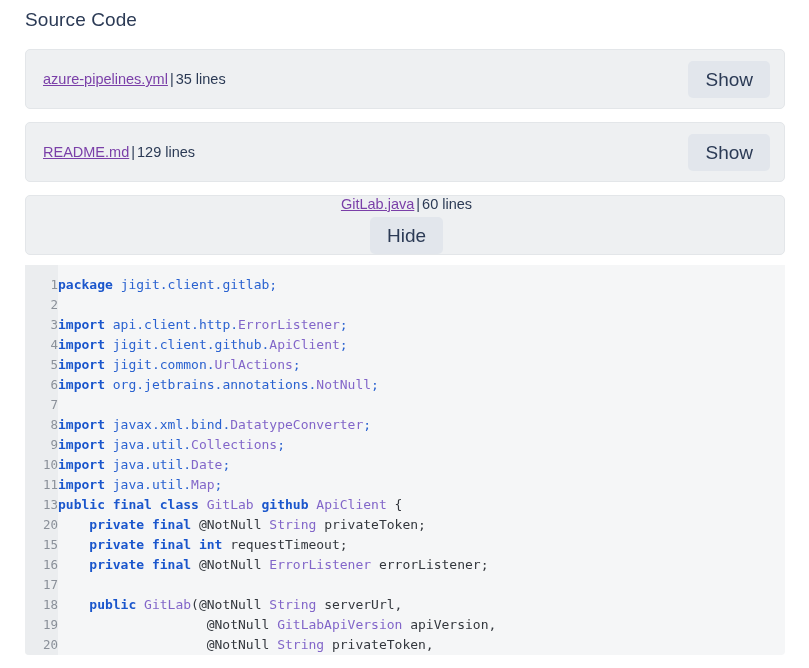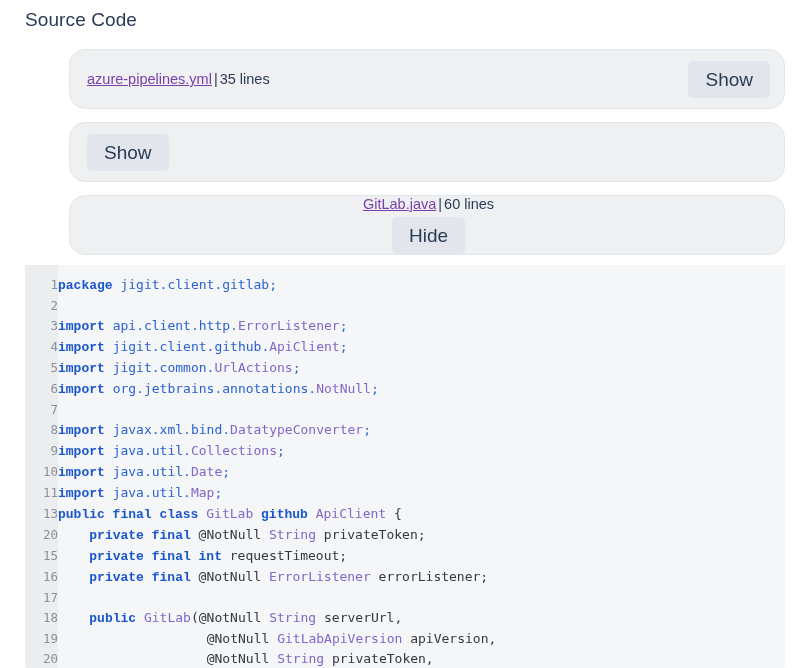--- a/index.html
+++ b/index.html
@@ -26,27 +26,26 @@
   }
   .file-list {
     position: absolute;
     left: 25px; top: 49px;
     width: 760px;
   }
   .file-card {
     position: relative;
     background: #eef0f2;
     border: 1px solid #e3e6e9;
-    border-radius: 16px;
+    border-radius: 5px;
     height: 60px;
     margin-bottom: 13px;
     display: flex;
     align-items: center;
     padding: 0 14px 0 17px;
-    margin-left: 44px;
   }
   .file-card.expanded { margin-bottom: 0; flex-direction: column; }
   .file-meta {
     font-size: 14.5px;
     color: #2b3a55;
     white-space: nowrap;
     flex: 1 1 auto;
   }
   .file-link {
     color: #7a3fa8;
@@ -96,21 +95,21 @@
     padding-right: 9px;
     color: #8a9099;
     user-select: none;
     font-size: 12.5px;
   }
   td.code {
     padding-left: 17px;
     white-space: pre;
     color: #33373d;
   }
-  .kw  { color: #1a56cc; font-weight: bold; font-family: Liberation Mono, monospace; }
+  .kw  { color: #1a56cc; font-weight: bold; }
   .id  { color: #2a62d0; }
   .typ { color: #8266c9; }
   .pln { color: #33373d; }
   .pun { color: #2a62d0; }
 </style>
 </head>
 <body>
 
 <div class="page">
 
@@ -119,20 +118,23 @@
   <div class="file-list">
 
     <div class="file-card">
       <div class="file-meta">
         <span class="file-link">azure-pipelines.yml</span><span class="file-sep">|</span><span class="file-lines">35 lines</span>
       </div>
       <button class="toggle-btn">Show</button>
     </div>
 
     <div class="file-card">
+      <div class="file-meta">
+        <span class="file-link">README.md</span><span class="file-sep">|</span><span class="file-lines">129 lines</span>
+      </div>
       <button class="toggle-btn">Show</button>
     </div>
 
     <div class="file-card expanded">
       <div class="file-meta">
         <span class="file-link">GitLab.java</span><span class="file-sep">|</span><span class="file-lines">60 lines</span>
       </div>
       <button class="toggle-btn">Hide</button>
     </div>
 

